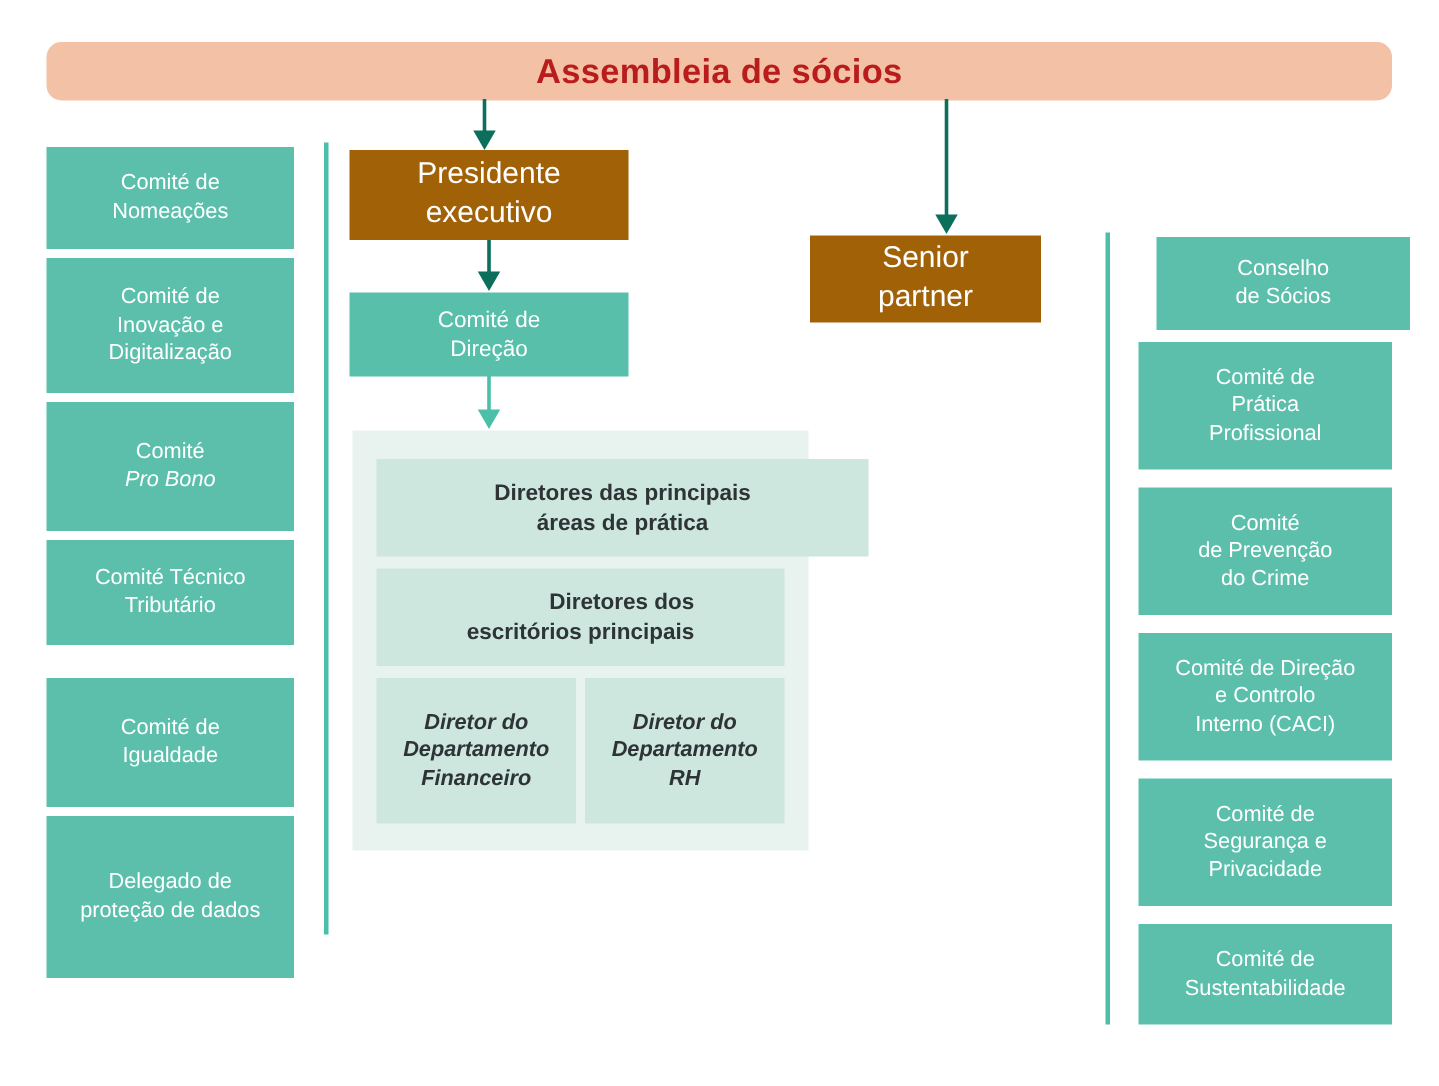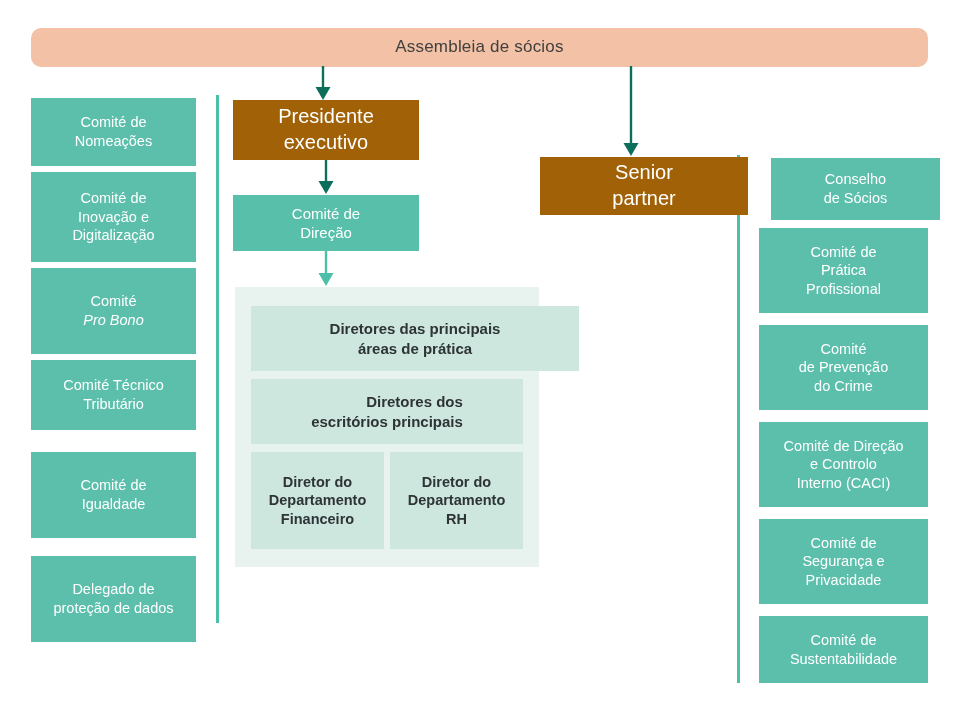--- a/index.html
+++ b/index.html
@@ -26,23 +26,23 @@
     top: 28px;
     width: 897px;
     height: 39px;
     background: #f3c1a5;
     border-radius: 10px;
     display: flex;
     align-items: center;
     justify-content: center;
   }
   .header-bar .header-title {
-    font-size: 17px;
-    font-weight: normal;
-    color: #404040;
+    font-size: 23px;
+    font-weight: bold;
+    color: #b91c1c;
     letter-spacing: 0.2px;
     line-height: 1.1;
   }
 
   
   .box {
     position: absolute;
     display: flex;
     align-items: center;
     justify-content: center;
@@ -76,20 +76,21 @@
   }
   
   .box-mint {
     background: #cde6de;
     color: #2e3436;
     font-size: 15px;
     font-weight: bold;
   }
   .box-mint.small {
     font-size: 14.5px;
+    font-style: italic;
   }
 
   .italic-word { font-style: italic; }
 
   
   .inner-panel {
     position: absolute;
     left: 235px;
     top: 287px;
     width: 304px;
@@ -162,21 +163,21 @@
   <div class="box box-teal" style="left:31px; top:360px; width:165px; height:70px;">
     <span class="box-label">Comité Técnico
 Tributário</span>
   </div>
 
   <div class="box box-teal" style="left:31px; top:452px; width:165px; height:86px;">
     <span class="box-label">Comité de
 Igualdade</span>
   </div>
 
-  <div class="box box-teal" style="left:31px; top:556px; width:165px; height:86px;justify-content:center;">
+  <div class="box box-teal" style="left:31px; top:544px; width:165px; height:108px;justify-content:center;">
     <span class="box-label">Delegado de
 proteção de dados</span>
   </div>
 
   <div class="box box-green" style="left:233px; top:100px; width:186px; height:60px;">
     <span class="box-label">Presidente
 executivo</span>
   </div>
 
   <div class="box box-midteal" style="left:233px; top:195px; width:186px; height:56px;">
@@ -201,21 +202,21 @@
 Departamento
 Financeiro</span>
   </div>
 
   <div class="box box-mint small" style="left:390px; top:452px; width:133px; height:97px;">
     <span class="box-label">Diretor do
 Departamento
 RH</span>
   </div>
 
-  <div class="box box-green" style="left:540px; top:157px; width:208px; height:58px;">
+  <div class="box box-green" style="left:540px; top:157px; width:154px; height:58px;">
     <span class="box-label">Senior
 partner</span>
   </div>
 
   <div class="box box-teal" style="left:759px; top:158px; width:169px; height:62px;margin-left:12px;">
     <span class="box-label">Conselho
 de Sócios</span>
   </div>
 
   <div class="box box-teal" style="left:759px; top:228px; width:169px; height:85px;">

